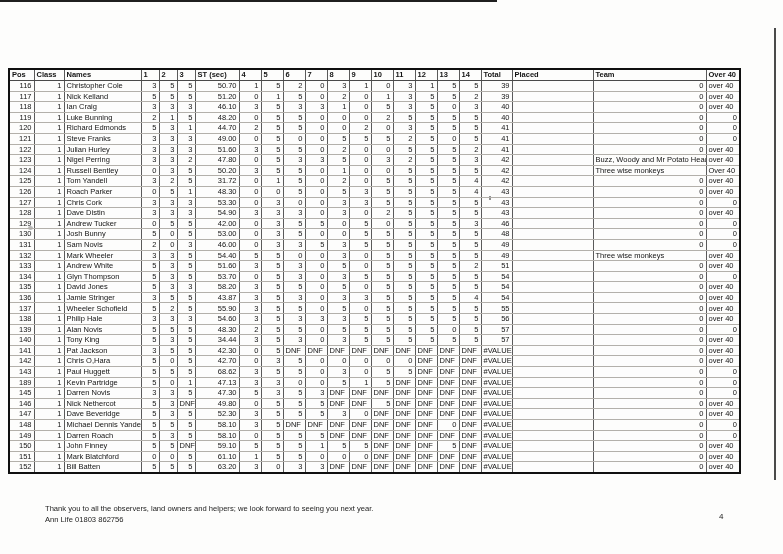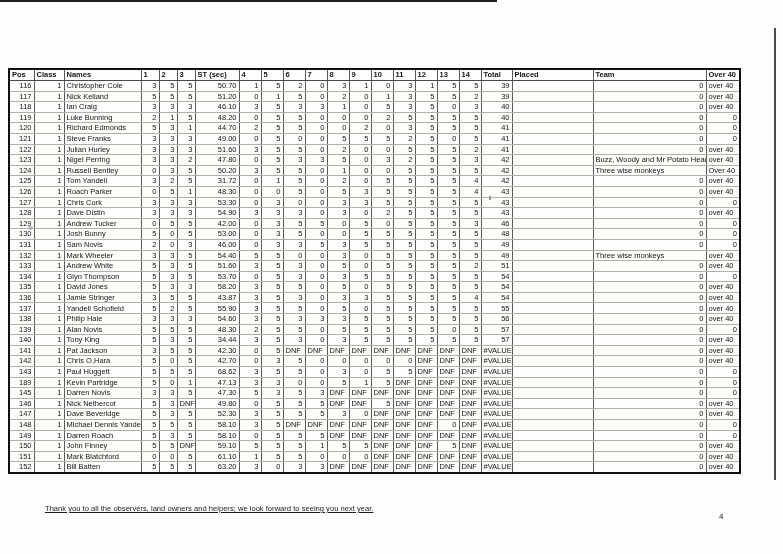--- a/index.html
+++ b/index.html
@@ -27,21 +27,21 @@
   }
   .results th {
     font-weight:700; text-align:left;
     border-bottom:1px solid #4a4a4a; height:10px;
   }
   .results td.r { text-align:right; }
   .results td.l { text-align:left; }
 
   .footer-text {
     position:absolute; left:45px; top:503px;
-    font-size:7.6px; color:#1c1c1c; line-height:11px;text-decoration:underline;
+    font-size:7.6px; color:#1c1c1c; line-height:11px;
   }
   .page-number {
     position:absolute; left:719px; top:512px;
     font-size:8px; color:#1c1c1c;
   }
 </style>
 </head>
 <body>
 
 <div class="page">
@@ -602,21 +602,21 @@
           <td class="r">5</td>
           <td class="r">4</td>
           <td class="r">54</td>
           <td class="l"></td>
           <td class="r">0</td>
           <td class="l">over 40</td>
         </tr>
         <tr>
           <td class="r">137</td>
           <td class="r">1</td>
-          <td class="l">Yandell Schofield</td>
+          <td class="l">Wheeler Schofield</td>
           <td class="r">5</td>
           <td class="r">2</td>
           <td class="r">5</td>
           <td class="r">55.90</td>
           <td class="r">3</td>
           <td class="r">5</td>
           <td class="r">5</td>
           <td class="r">0</td>
           <td class="r">5</td>
           <td class="r">0</td>
@@ -988,15 +988,16 @@
           <td class="r">#VALUE!</td>
           <td class="l"></td>
           <td class="r">0</td>
           <td class="l">over 40</td>
         </tr>
       </tbody>
   </table>
 
   <div class="footer-text">
     <div>Thank you to all the observers, land owners and helpers; we look forward to seeing you next year.</div>
+    <div>Ann Life 01803 862756</div>
   </div>
   <div class="page-number">4</div>
 </div>
 
 </body></html>

